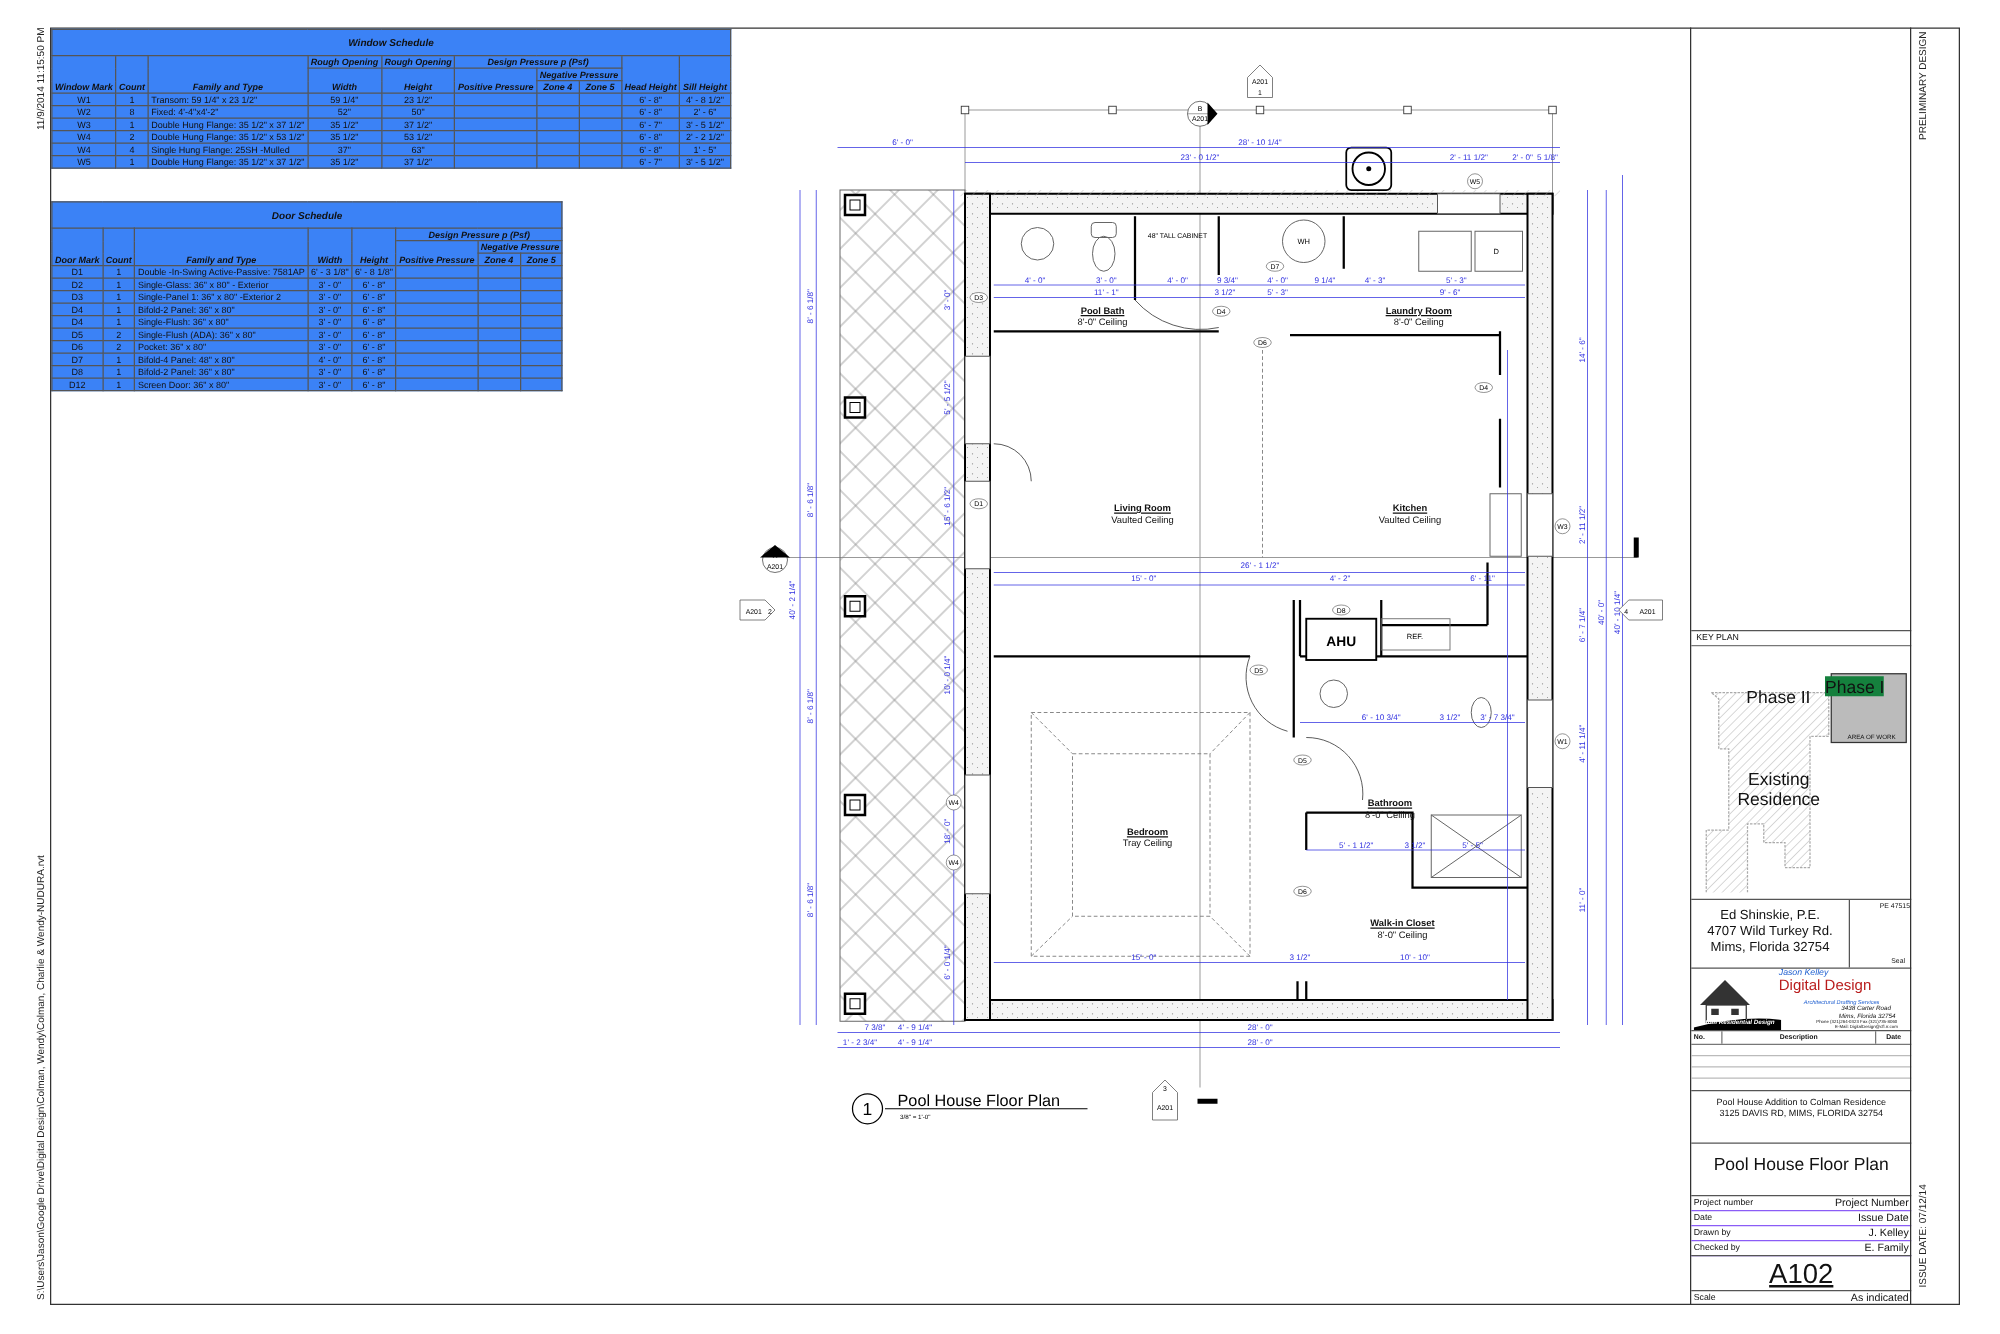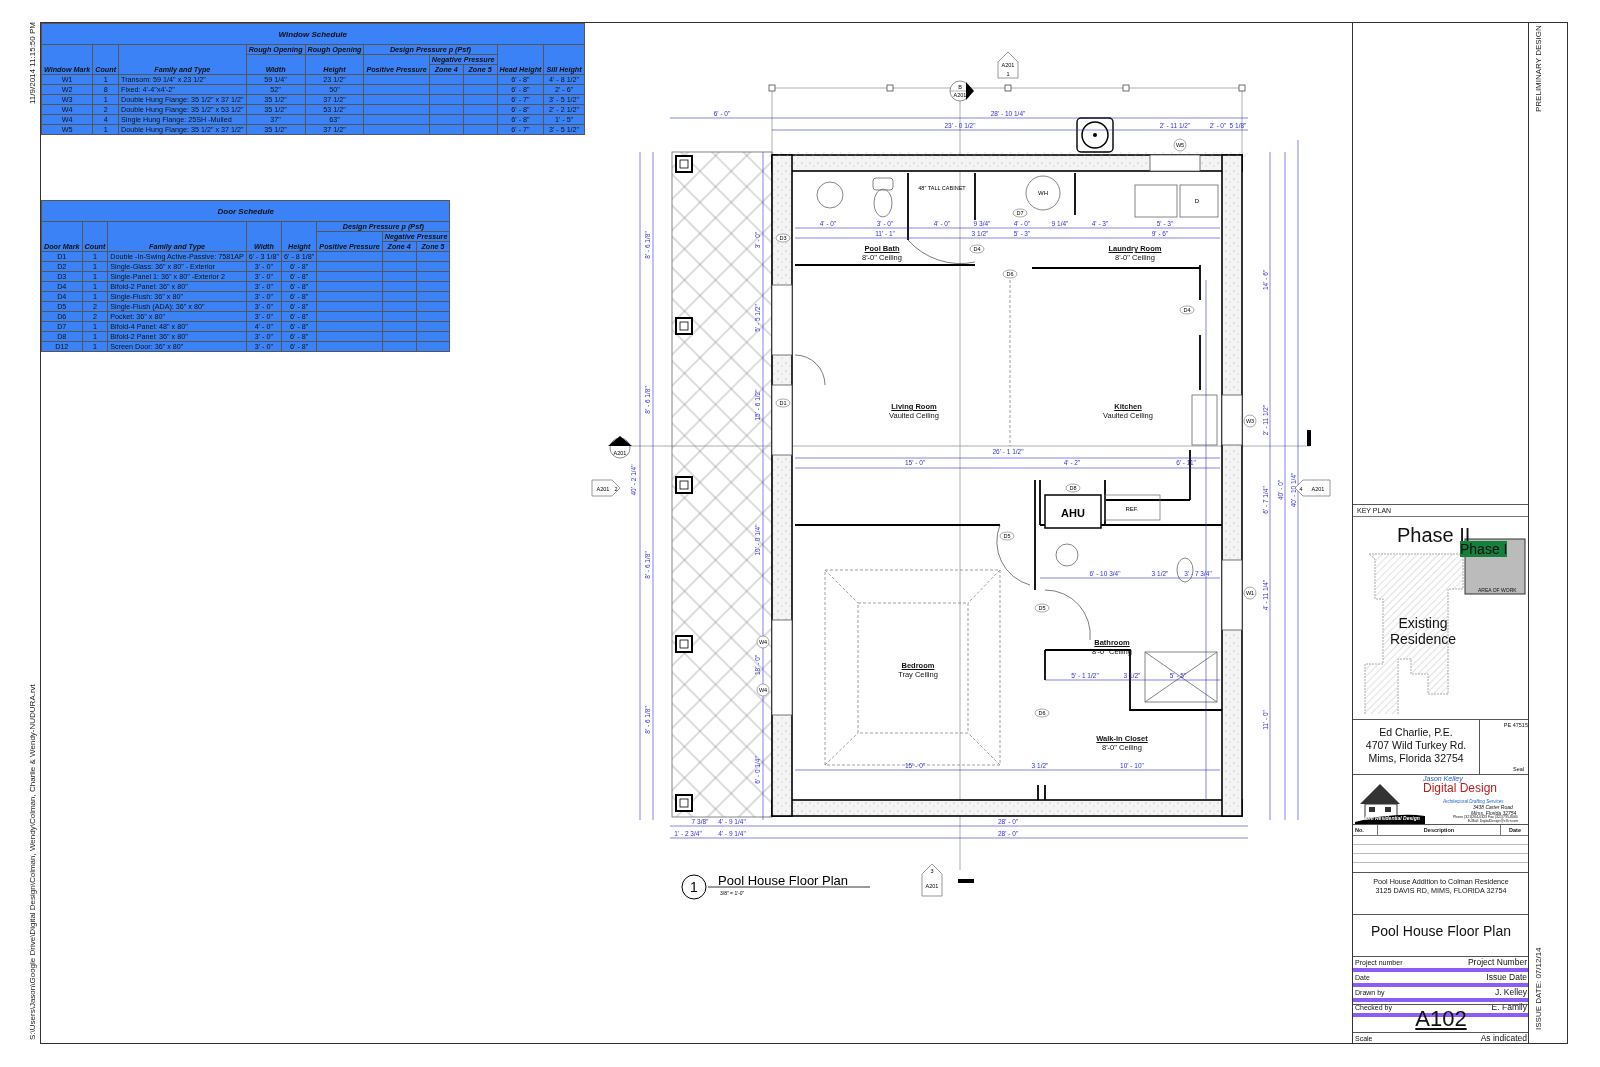--- a/index.html
+++ b/index.html
@@ -13,21 +13,21 @@
   table.sched th{font-weight:bold;font-style:italic;text-align:center;vertical-align:bottom;}
   table.sched td{text-align:center;}
   table.sched td.l{text-align:left;}
   table.sched .title{font-size:8px;padding:3px 0;height:14px;vertical-align:middle;}
   .dim{fill:#3030e0;font-size:6.5px;font-family:"Liberation Sans",sans-serif;}
   .room-name{font-size:7.5px;font-weight:bold;text-decoration:underline;text-align:center;}
   .room-ceil{font-size:7.5px;text-align:center;}
   
   .tb{position:absolute;left:1352px;top:22px;width:176px;height:1022px;border-left:1px solid #333;}
   .tb-cell{position:absolute;left:0;width:176px;border-top:1px solid #555;box-sizing:border-box;}
-  .tb-row{display:flex;justify-content:space-between;font-size:7px;padding:0 2px;border-bottom:4px solid #8b5cf6;height:11px;line-height:11px;}
+  .tb-row{display:flex;justify-content:space-between;font-size:7px;padding:0 2px;border-bottom:1px solid #8b5cf6;height:11px;line-height:11px;}
   .tb-row .v{font-size:8.5px;}
 </style>
 </head>
 <body>
 
 <div class="sheet-border"></div>
 <div class="vtext" style="left:28px;top:104px;">11/9/2014 11:15:50 PM</div>
 <div class="vtext" style="left:28px;top:1040px;">S:\Users\Jason\Google Drive\Digital Design\Colman, Wendy\Colman, Charlie &amp; Wendy-NUDURA.rvt</div>
 <div class="vtext" style="left:1534px;top:112px;transform:rotate(-90deg);">PRELIMINARY DESIGN</div>
 <div class="vtext" style="left:1534px;top:1030px;">ISSUE DATE:  07/12/14</div>
@@ -127,21 +127,21 @@
         <td>37 1/2"</td>
         <td></td>
         <td></td>
         <td></td>
         <td>6' - 7"</td>
         <td>3' - 5 1/2"</td>
       </tr>
     </tbody>
 </table>
 
-<table class="sched" style="left:41px;top:161px;width:404px;margin-top:39px;">
+<table class="sched" style="left:41px;top:161px;width:404px;">
   <tbody>
       <tr>
         <th colspan="8" class="title">Door Schedule</th>
       </tr>
   <tr>
     <th rowspan="3">Door Mark</th>
     <th rowspan="3">Count</th>
     <th rowspan="3">Family and Type</th>
     <th rowspan="3">Width</th>
     <th rowspan="3">Height</th>
@@ -620,29 +620,29 @@
     <div style="font-size:7px;padding:2px 4px;border-bottom:1px solid #777;">KEY PLAN</div>
     <svg width="176" height="195" style="position:absolute;left:0;top:14px;">
       <defs>
           <pattern id="kp" width="5" height="5" patternUnits="userSpaceOnUse" patternTransform="rotate(45)">
             <line x1="0" y1="0" x2="0" y2="5" stroke="#999" stroke-width="0.6"></line>
           </pattern>
         </defs>
       <path d="M16 35 L110 35 L110 70 L95 70 L95 175 L75 175 L75 155 L58 155 L58 140 L45 140 L45 200 L12 200 L12 145 L30 145 L30 80 L22 80 L22 40 Z" fill="url(#kp)" stroke="#aaa" stroke-dasharray="2,1"></path>
       <rect x="112" y="20" width="60" height="55" fill="#bbb" stroke="#333"></rect>
     </svg>
-    <div class="abs" style="left:44px;top:19px;font-size:20px;">Phase II</div>
+    <div class="abs" style="left:44px;top:44px;font-size:14px;">Phase II</div>
     <div class="abs" style="left:107px;top:36px;font-size:14px;background:#15803d;">Phase I</div>
     <div class="abs" style="left:125px;top:82px;font-size:5px;">AREA OF WORK</div>
     <div class="abs" style="left:30px;top:110px;width:80px;font-size:14px;text-align:center;line-height:16px;">Existing Residence</div>
   </div>
 
   <div class="tb-cell" style="top:697px;height:55px;">
     <div class="abs" style="left:0;top:6px;width:126px;text-align:center;font-size:10.5px;line-height:13px;">
-      <div>Ed Charlie, P.E.</div>
+      <div>Ed Shinskie, P.E.</div>
       <div>4707 Wild Turkey Rd.</div>
       <div>Mims, Florida 32754</div>
     </div>
     <div class="abs" style="left:126px;top:0;width:50px;height:54px;border-left:1px solid #555;font-size:5.5px;">
       <div style="text-align:right;padding:2px;">PE 47515</div>
       <div style="position:absolute;bottom:2px;right:6px;">Seal</div>
     </div>
   </div>
 
   <div class="tb-cell" style="top:752px;height:50px;">

